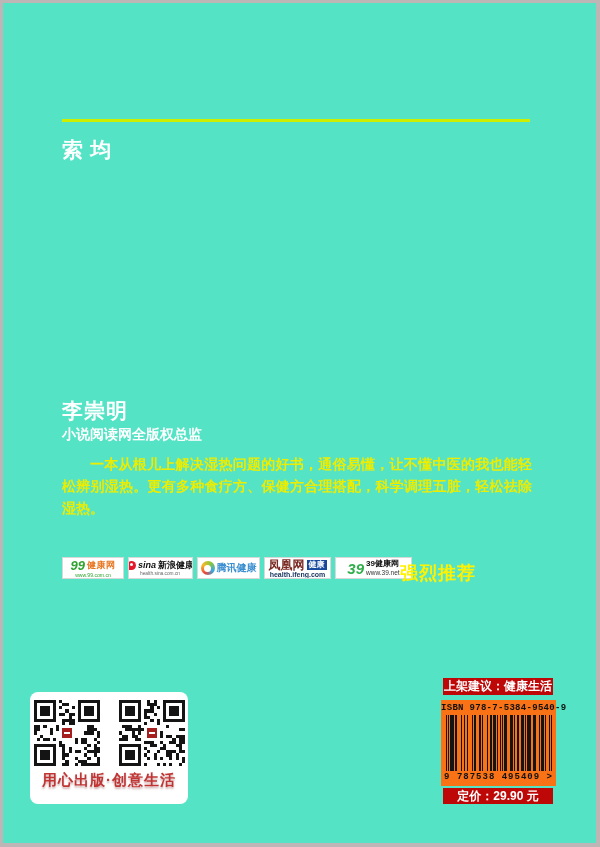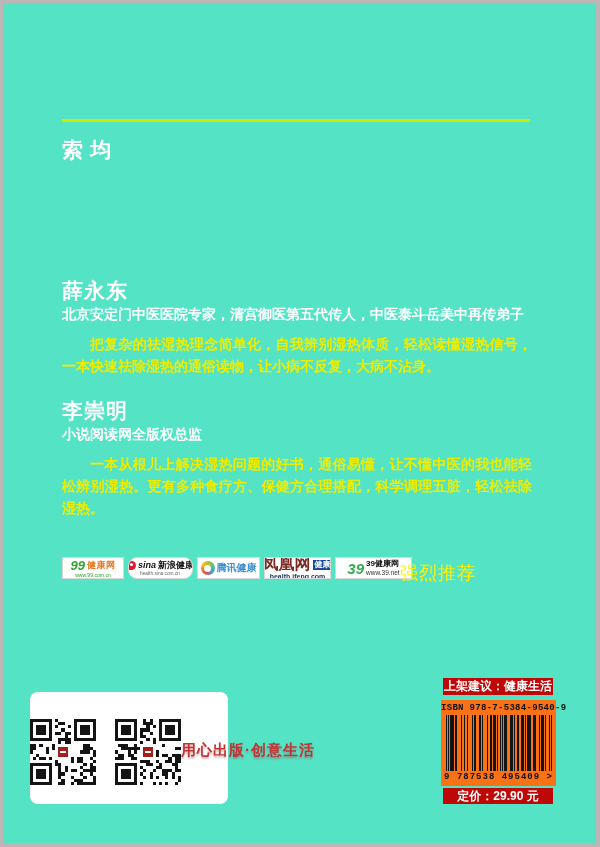--- a/index.html
+++ b/index.html
@@ -31,47 +31,47 @@
   .logo-box{
     background:#ffffff;border:1px solid #d8d8d8;height:17px;box-sizing:border-box;
     display:flex;flex-direction:column;align-items:center;justify-content:center;
     padding:10px 2px;overflow:hidden;
   }
   .logo-row{display:flex;align-items:center;gap:2px;line-height:1;}
   .lb-99{width:62px;}
   .t99-main{color:#2fa32f;font-size:13px;font-weight:bold;font-style:italic;}
   .t99-text{color:#e87722;font-size:9px;font-weight:bold;letter-spacing:0.5px;}
   .t99-url{color:#2fa32f;font-size:6px;transform:scale(.85);white-space:nowrap;}
-  .lb-sina{width:65px;border-radius:9px;}
+  .lb-sina{width:65px;}
   .sina-eye{width:9px;height:9px;border-radius:50% 50% 50% 0;background:#e6162d;flex:0 0 auto;position:relative;}
   .sina-eye::after{content:'';position:absolute;left:2.5px;top:2.5px;width:3px;height:3px;border-radius:50%;background:#fff;}
   .tsina-main{color:#111;font-size:9px;font-weight:bold;font-style:italic;}
   .tsina-text{color:#111;font-size:9px;font-weight:bold;white-space:nowrap;}
   .tsina-url{color:#666;font-size:6px;transform:scale(.8);white-space:nowrap;}
   .lb-tx{width:63px;}
   .tx-ring{width:14px;height:14px;border-radius:50%;flex:0 0 auto;position:relative;
     background:conic-gradient(from 210deg,#e8453c,#f6b926,#8bc53f,#36a9e1,#e8453c);}
   .tx-ring::after{content:'';position:absolute;inset:3.5px;background:#fff;border-radius:50%;}
   .ttx-text{color:#3b8fd0;font-size:10px;font-weight:bold;white-space:nowrap;}
   .lb-ifeng{width:67px;}
-  .tif-main{color:#7a2a23;font-size:16px;font-weight:bold;font-family:Liberation Mono, monospace;white-space:nowrap;}
+  .tif-main{color:#7a2a23;font-size:12px;font-weight:bold;font-family:Liberation Sans, sans-serif;white-space:nowrap;}
   .tif-badge{background:#16489c;color:#ffffff;font-size:8px;font-weight:bold;padding:1px 2px;white-space:nowrap;}
   .tif-url{color:#16325c;font-size:7px;font-weight:bold;white-space:nowrap;}
   .lb-39{width:77px;}
   .t39-main{color:#2fae4a;font-size:15px;font-weight:bold;font-style:italic;}
   .t39-col{display:flex;flex-direction:column;align-items:flex-start;line-height:1.1;}
   .t39-text{color:#111;font-size:8px;font-weight:bold;white-space:nowrap;}
   .t39-url{color:#333;font-size:6.5px;white-space:nowrap;}
   .recommend{
-    position:absolute;left:397px;top:558px;color:#fff200;font-size:18px;font-weight:normal;letter-spacing:1px;
+    position:absolute;left:397px;top:558px;color:#fff200;font-size:18px;font-weight:bold;letter-spacing:1px;
   }
 
   .qr-panel{
-    position:absolute;left:27px;top:689px;width:198px;height:112px;background:#ffffff;border-radius:8px;
-    display:flex;flex-direction:row;align-items:center;
+    position:absolute;left:27px;top:689px;width:158px;height:112px;background:#ffffff;border-radius:8px;
+    display:flex;flex-direction:column;align-items:center;
   }
   .qr-row{display:flex;gap:19px;margin-top:8px;}
   .qr{width:66px;height:66px;}
   .qr svg{width:100%;height:100%;display:block;}
   .slogan{
     margin-top:5px;color:#c03434;font-size:15px;font-weight:bold;letter-spacing:1px;
     text-shadow:0 2px 2px rgba(150,80,80,.45);white-space:nowrap;
   }
 
   .shelf-bar{
@@ -101,25 +101,20 @@
 
 <div class="page">
   <div class="cover">
 
     <div class="divider"></div>
 
     <section class="endorsement" style="top:135px">
       <h2>索 均</h2>
     </section>
 
-    <section class="endorsement" style="top:276px">
-      <h2>薛永东</h2>
-      <div class="sub">北京安定门中医医院专家，清宫御医第五代传人，中医泰斗岳美中再传弟子</div>
-      <p class="quote">把复杂的祛湿热理念简单化，自我辨别湿热体质，轻松读懂湿热信号，一本快速祛除湿热的通俗读物，让小病不反复，大病不沾身。</p>
-    </section>
 
     <section class="endorsement" style="top:396px">
       <h2>李崇明</h2>
       <div class="sub">小说阅读网全版权总监</div>
       <p class="quote">一本从根儿上解决湿热问题的好书，通俗易懂，让不懂中医的我也能轻松辨别湿热。更有多种食疗方、保健方合理搭配，科学调理五脏，轻松祛除湿热。</p>
     </section>
 
     <div class="media-bar">
       <div class="logo-box lb-99">
         <div class="logo-row">

